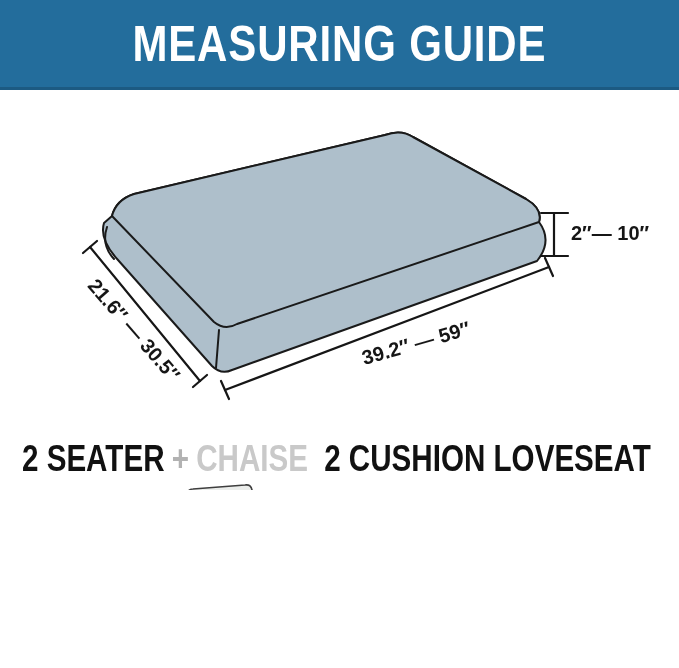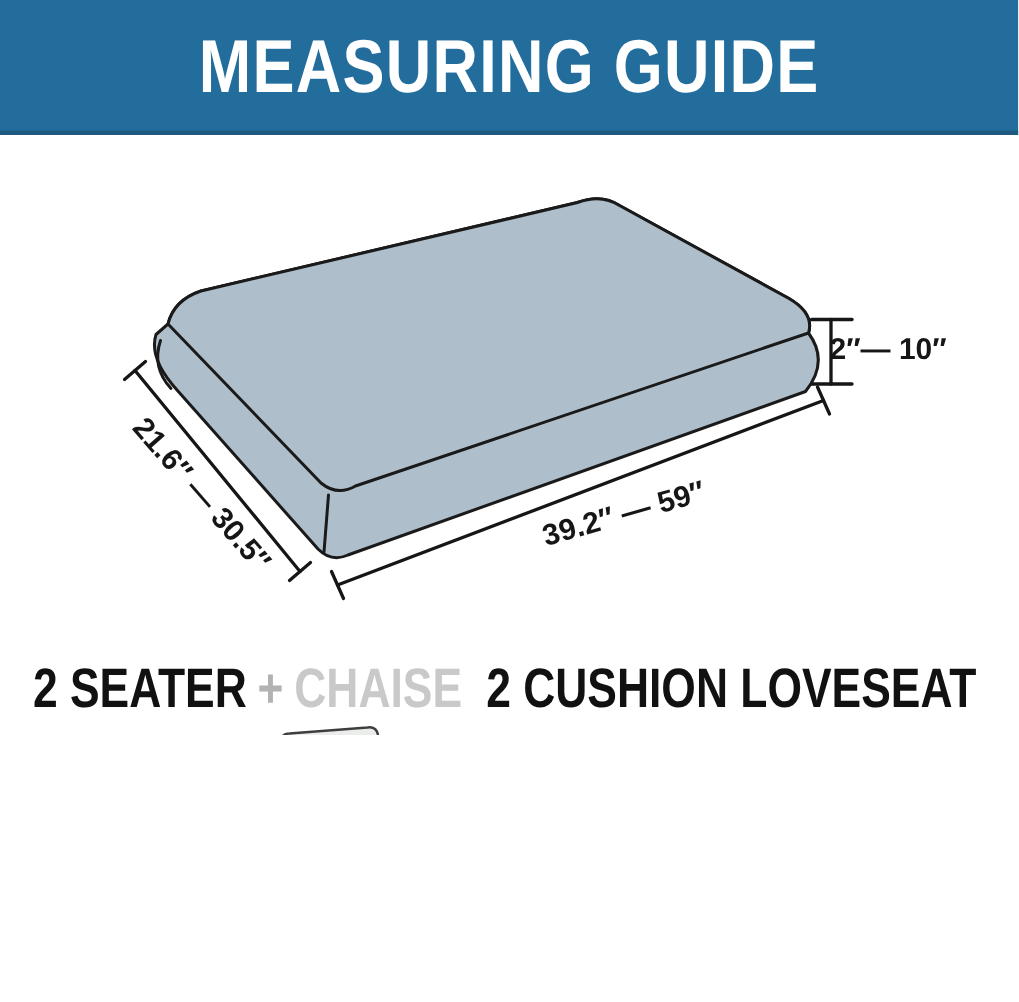--- a/index.html
+++ b/index.html
@@ -19,21 +19,21 @@
   }
   
   .diagram{position:absolute;left:0;top:0;width:679px;height:668px;}
   
   .dim-label{
     position:absolute;color:#161616;font-weight:bold;font-size:20px;
     white-space:nowrap;text-align:center;line-height:24px;
   }
   .dim-depth{left:54px;top:318px;width:160px;transform:rotate(49deg);transform-origin:center;}
   .dim-length{left:331px;top:331px;width:170px;transform:rotate(-16deg);transform-origin:center;}
-  .dim-height{left:553px;top:222px;text-align:left;line-height:22px;}
+  .dim-height{left:571px;top:222px;text-align:left;line-height:22px;}
   
   .heading{
     position:absolute;top:438px;height:42px;display:flex;align-items:center;justify-content:center;
     gap:9px;font-size:37px;font-weight:bold;color:#111111;white-space:nowrap;
     transform:scaleX(0.80);transform-origin:center;line-height:42px;
   }
   .heading-left{left:0;width:330px;}
   .heading-right{left:320px;width:335px;}
   .muted-plus{color:#b2b2b2;}
   .muted-word{color:#c9c9c9;}

